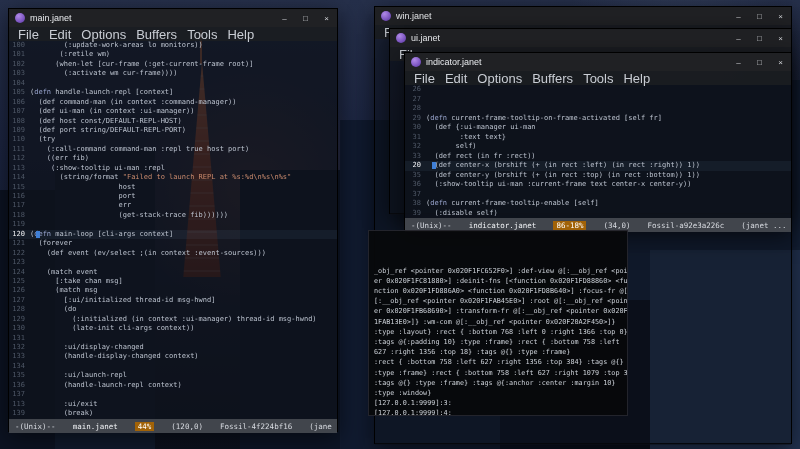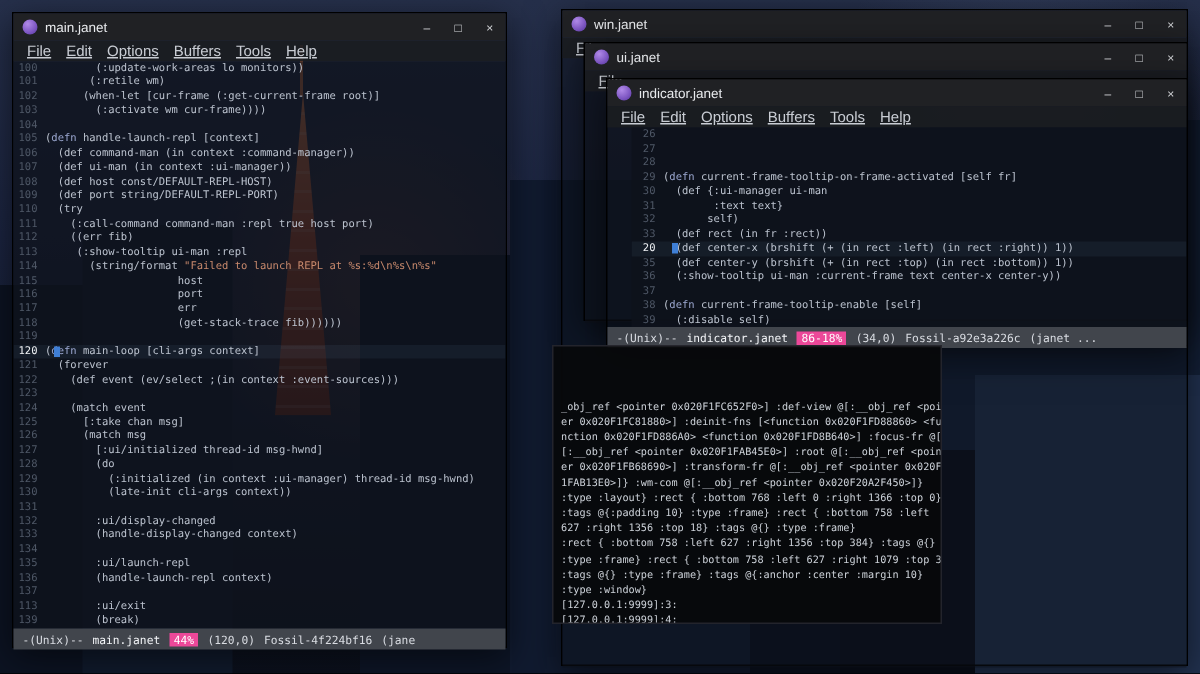--- a/index.html
+++ b/index.html
@@ -35,43 +35,43 @@
   
   .window { position:absolute; border:1px solid #000; box-shadow:0 6px 22px rgba(0,0,0,.55); }
   .titlebar { height:18px; background:#202124; display:flex; align-items:center; gap:5px; padding-left:6px; }
   .app-icon { width:10px; height:10px; border-radius:50%; flex:0 0 auto;
     background: radial-gradient(circle at 35% 30%, #b18ae8, #7d56c2 60%, #53359a); }
   .title { font-size:9px; color:#e8eaed; white-space:nowrap; }
   .controls { margin-left:auto; display:flex; height:100%; }
   .ctl { width:21px; height:100%; display:flex; align-items:center; justify-content:center;
     font-size:8px; color:#d2d4d8; }
   .menubar { height:14px; background:rgba(26,28,33,.95); display:flex; align-items:center; padding-left:4px; }
-  .mi { font-size:10px; color:#c9cdd4; padding:0 5px; white-space:nowrap;text-decoration:underline; }
+  .mi { font-size:13px; color:#c9cdd4; padding:0 5px; white-space:nowrap; }
 
   
   .codearea { overflow:hidden; font-family:"DejaVu Sans Mono", monospace; }
   .code-row { position:relative; display:flex; white-space:pre; }
   .main-code { height:378px; background:rgba(14,18,27,.78); }
   .main-code .code-row { height:9.45px; line-height:9.45px; font-size:7px; }
-  .ind-code { height:133px; background:rgba(14,18,27,.88);margin-left:16px; }
+  .ind-code { height:133px; background:rgba(14,18,27,.88); }
   .ind-code .code-row { height:9.5px; line-height:9.5px; font-size:7px; }
   .lnum { width:21px; min-width:21px; text-align:right; padding-right:5px; color:#4f5867; }
   .ltext { color:#bcc3cf; }
   .tok-kw { color:#9ba7d0; }
   .tok-str { color:#c98a6d; }
   .code-row.current { background:rgba(130,160,210,.08); }
   .code-row.current .lnum { color:#f0f2f5; }
   .code-row.current::after { content:""; position:absolute; left:27px; top:1px;
     width:4px; height:7px; background:#3f7fd6; }
 
   
-  .modeline { height:14px; background:#41454c; display:flex; align-items:center; gap:6px;
+  .modeline { height:14px; background:#41454c; display:flex; align-items:center; gap:17px;
     padding:0 6px; font-family:"DejaVu Sans Mono", monospace; font-size:7.5px;
     color:#d9dce2; white-space:pre; overflow:hidden; }
-  .badge { background:#ec4899; color:#fff; padding:0 3px;text-align:right; }
+  .badge { background:#a16207; color:#fff; padding:0 3px;text-align:right; }
   .mbuf { color:#f2f4f7; }
 
   
   .win-main      { left:8px;   top:8px;   width:330px; height:424px; z-index:10; }
   .win-win       { left:374px; top:6px;   width:418px; height:438px; z-index:11; }
   .win-ui        { left:389px; top:28px;  width:403px; height:186px; z-index:12; }
   .win-ind       { left:404px; top:52px;  width:388px; height:179px; z-index:13; }
   .body-dim  { height:406px; background:rgba(13,17,26,.48); }
   .body-dim2 { height:154px; background:rgba(13,17,26,.58); }
 

